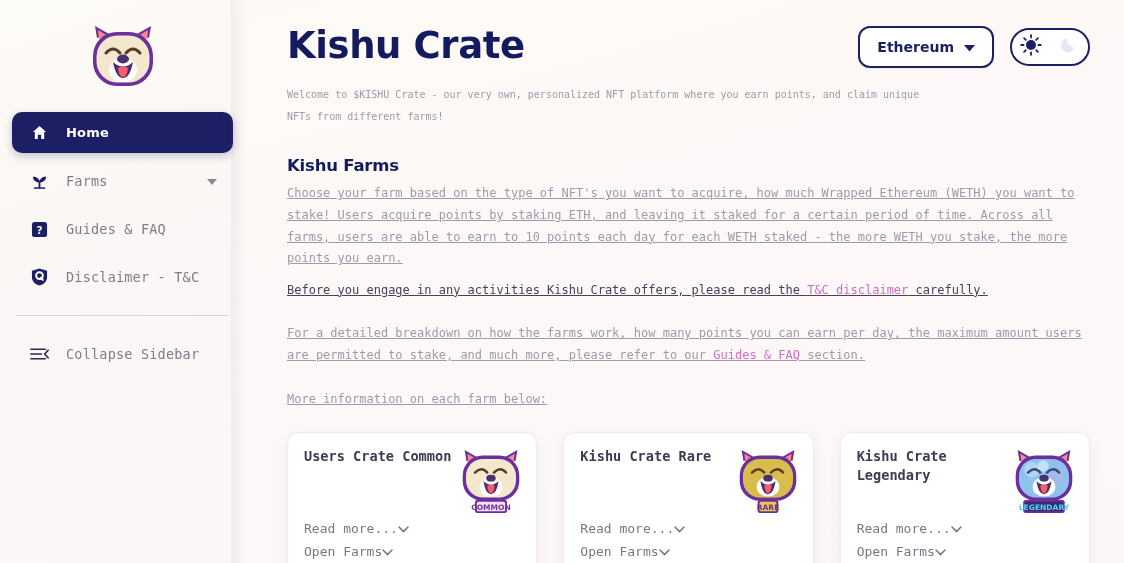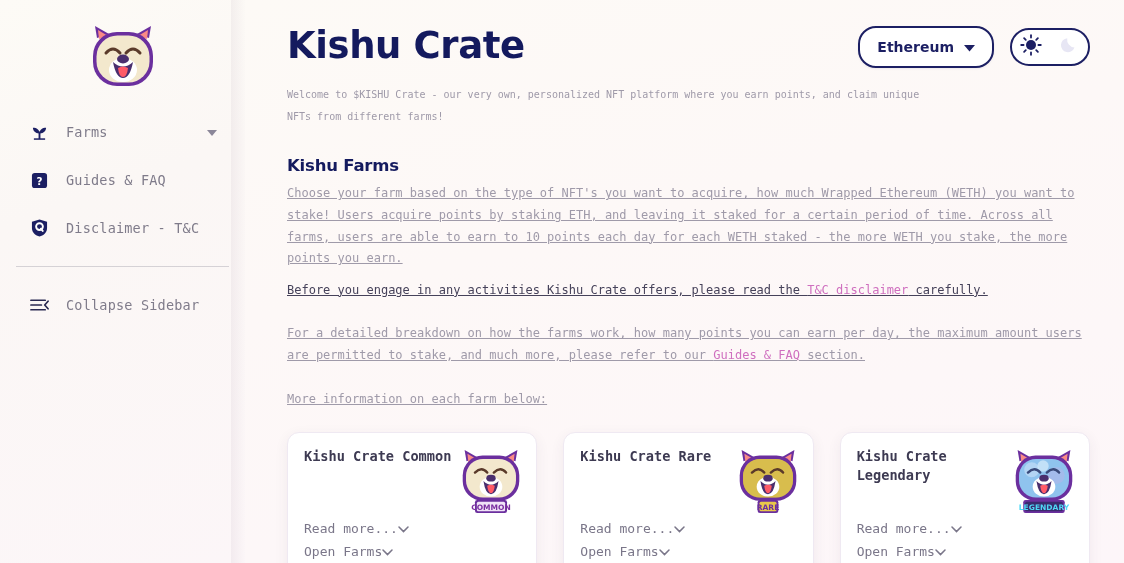--- a/index.html
+++ b/index.html
@@ -50,21 +50,21 @@
     padding: 18px 34px 0 42px; overflow: hidden;
   }
   .topbar { display:flex; align-items:flex-start; }
   .page-title {
     font-family: "DejaVu Sans", sans-serif; font-weight: bold;
     font-size: 37px; color: #141a5e; letter-spacing: -.4px; line-height: 1.2;
     margin-top: 6px;
   }
   .top-actions { margin-left:auto; display:flex; align-items:center; gap:16px; padding-top:8px; }
   .chain-btn {
-    background:#fff; border:2px solid #1c1f63; border-radius:18px;
+    background:#fff; border:2px solid #1c1f63; border-radius:12px;
     color:#1c1f63; font-family:"DejaVu Sans", sans-serif; font-weight:bold;
     font-size:14px; padding:11px 17px; display:flex; align-items:center; gap:10px;
     cursor:pointer; box-shadow:0 1px 2px rgba(28,31,99,.08);
   }
   .theme-toggle {
     width:80px; height:38px; border-radius:19px; background:#fff;
     border:2px solid #1c1f63; display:flex; align-items:center;
     justify-content:space-between; padding:0 8px; cursor:pointer;
   }
 
@@ -119,20 +119,28 @@
         <path d="M39 31 q7 -8 14 0" stroke="#5a3a2a" stroke-width="3" fill="none" stroke-linecap="round"></path>
         <ellipse cx="36" cy="48" rx="14" ry="12" fill="#ffffff"></ellipse>
         <ellipse cx="36" cy="37" rx="6" ry="4.4" fill="#4a2f6e"></ellipse>
         <path d="M26 40 q10 9 20 0 q-3 16 -10 16 q-7 0 -10 -16Z" fill="#4a2f6e"></path>
         <path d="M31 46 q5 -3 10 0 q-1 9 -5 9 q-4 0 -5 -9Z" fill="#ff5a67"></path>
       </svg>
     </div>
 
     <nav class="nav">
 
+      <div class="nav-item active">
+        <span class="nm-ico">
+          <svg width="15" height="15" viewBox="0 0 16 16">
+              <path d="M8 1 L15 7.5 H13 V15 H9.8 V10.5 H6.2 V15 H3 V7.5 H1 Z" fill="#ffffff"></path>
+            </svg>
+        </span>
+        <span class="nm-label">Home</span>
+      </div>
 
       <div class="nav-item">
         <span class="nm-ico">
           <svg width="17" height="15" viewBox="0 0 18 16">
             <path d="M9 15 L9 7" stroke="#1c1f63" stroke-width="2"></path>
             <path d="M9 9 C4 9 2 6 2 3 C6 3 9 5 9 9Z" fill="#1c1f63"></path>
             <path d="M9 9 C14 9 16 6 16 3 C12 3 9 5 9 9Z" fill="#1c1f63"></path>
             <path d="M3 15 h12" stroke="#1c1f63" stroke-width="1.6"></path>
           </svg>
         </span>
@@ -231,21 +239,21 @@
 
     <p class="para spaced">
       <span>For a detailed breakdown on how the farms work, how many points you can earn per day, the maximum amount users are permitted to stake, and much more, please refer to our </span><a class="lnk">Guides &amp; FAQ</a><span> section.</span>
     </p>
 
     <p class="para spaced">More information on each farm below:</p>
 
     <div class="cards">
 
       <div class="card">
-        <div class="card-title">Kishu Crate Common</div>
+        <div class="card-title">Users Crate Common</div>
         <svg class="card-art" viewBox="0 0 70 74">
           <path d="M9 15 L7 3 L21 11 Z" fill="#6b2f9e"></path>
             <path d="M61 15 L63 3 L49 11 Z" fill="#6b2f9e"></path>
           <path d="M11 16 L10 7 L20 13 Z" fill="#f98b86"></path>
             <path d="M59 16 L60 7 L50 13 Z" fill="#f98b86"></path>
           <rect x="5" y="9" width="60" height="48" rx="21" fill="#6b2f9e"></rect>
           <rect x="8.5" y="12.5" width="53" height="41" rx="18" fill="#f3e8cd"></rect>
           <path d="M18 27 q7 -7 13 0" stroke="#5a3a2a" stroke-width="2.6" fill="none" stroke-linecap="round"></path>
           <path d="M38 27 q7 -7 13 0" stroke="#5a3a2a" stroke-width="2.6" fill="none" stroke-linecap="round"></path>
           <ellipse cx="35" cy="42" rx="12" ry="10.5" fill="#fff"></ellipse>

